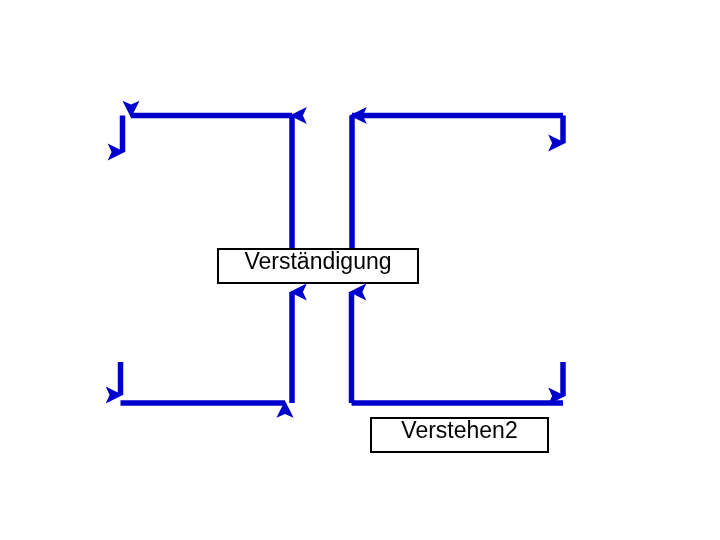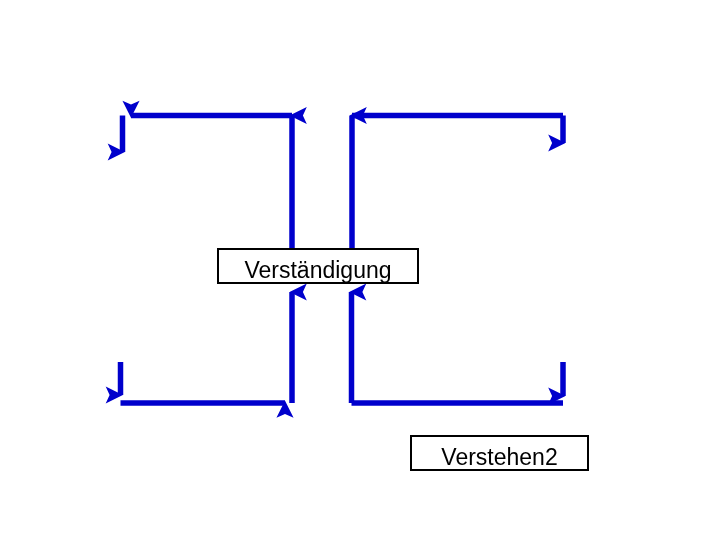--- a/index.html
+++ b/index.html
@@ -23,21 +23,21 @@
     top: 0;
     width: 720px;
     height: 540px;
   }
   .node-box {
     position: absolute;
     box-sizing: border-box;
     background: #ffffff;
     border: 2px solid #000000;
     display: flex;
-    align-items: flex-end;
+    align-items: flex-start;
     justify-content: center;
     z-index: 5;
   }
   .node-label {
     font-family: "Liberation Sans", sans-serif;
     font-size: 23px;
     line-height: 1;
     color: #000000;
     white-space: nowrap;
   }
@@ -48,24 +48,23 @@
     height: 36px;
   }
   #node-verstehen1 {
     left: 115px;
     top: 417px;
     width: 179px;
     height: 36px;
   }
   #node-verstehen2 {
     left: 370px;
-    top: 435px;
+    top: 417px;
     width: 179px;
     height: 36px;
-    margin-left: 40px;
   }
 </style>
 </head>
 <body>
 
 <div id="canvas">
 
   <svg id="diagram-svg" viewBox="0 0 720 540" xmlns="http://www.w3.org/2000/svg">
     <defs>
       <marker id="arrow-up" viewBox="0 0 12 12" refX="6" refY="1.5" markerWidth="3.4" markerHeight="3.4" orient="auto-start-reverse">

